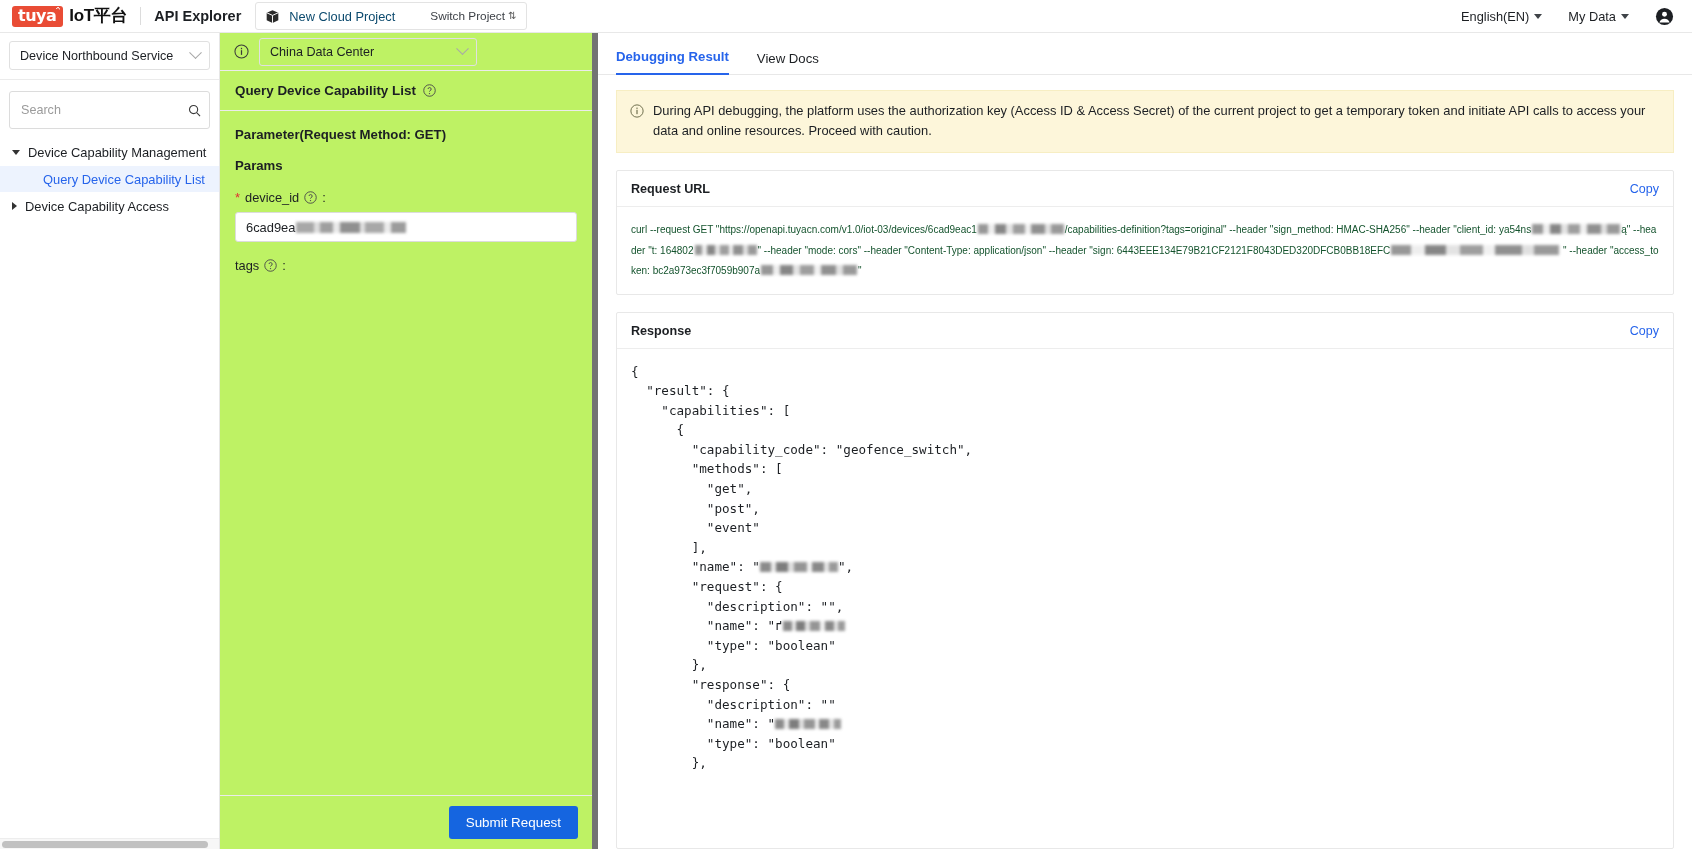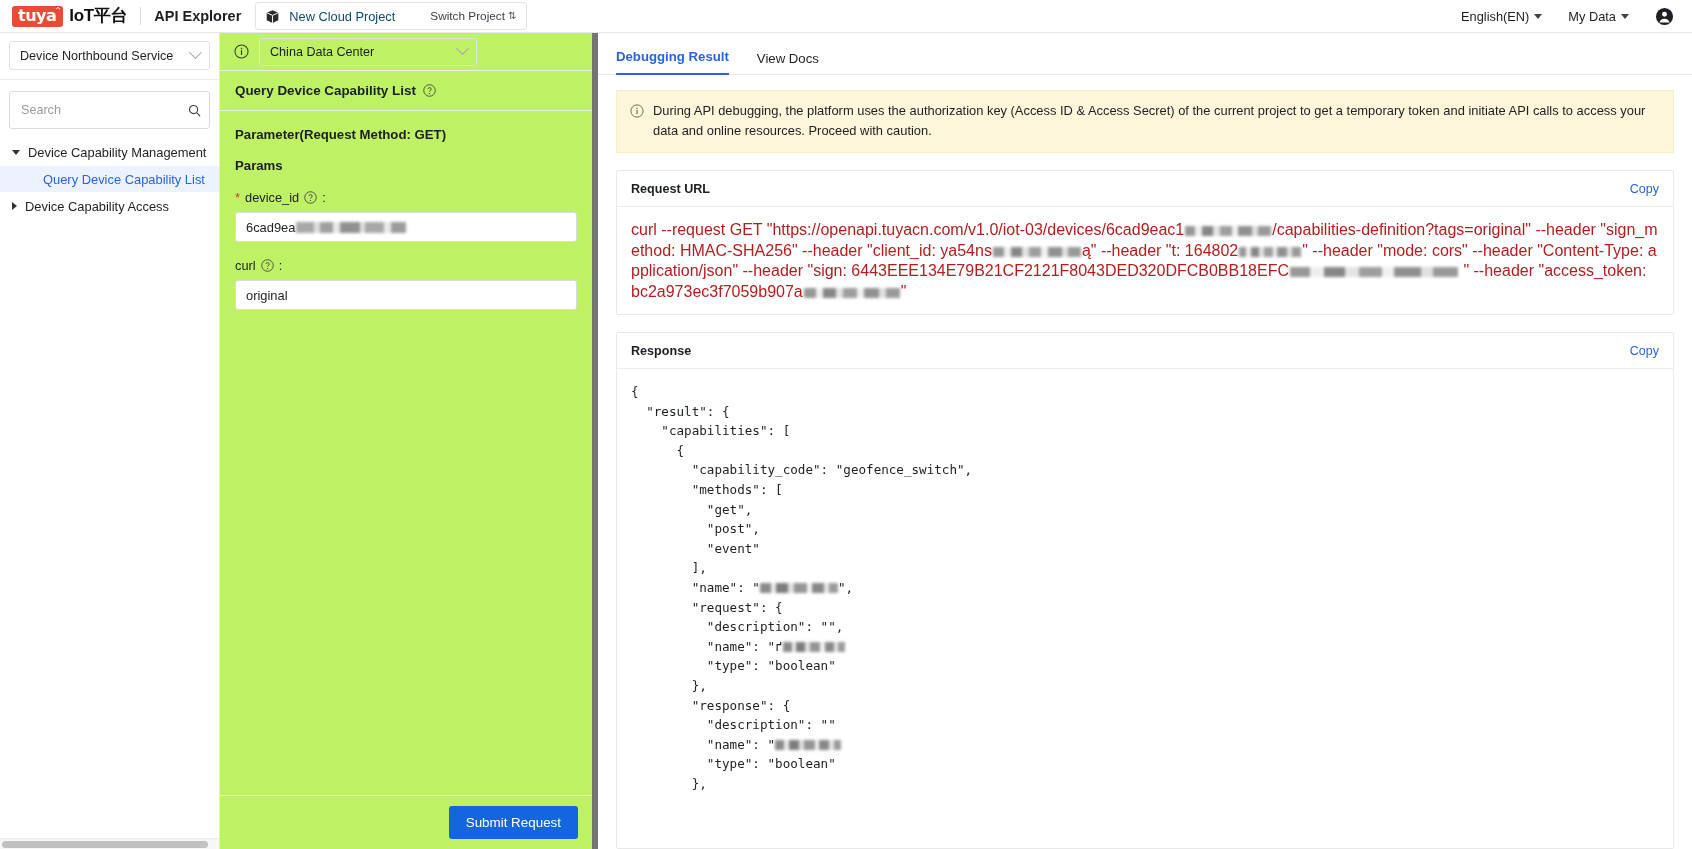--- a/index.html
+++ b/index.html
@@ -214,21 +214,21 @@
     background: #fff;
   }
   .card-head {
     display: flex; align-items: center; justify-content: space-between;
     padding: 11px 14px 10px 14px; border-bottom: 1px solid #ededed;
   }
   .card-title { font-size: 12.6px; font-weight: 700; }
   .copy-link { font-size: 12.5px; color: #2664eb; cursor: pointer; }
   .card-body { padding: 13px 14px 12px 14px; }
   .curl {
-    font-size: 16px; line-height: 20.5px; color: #b91c1c;
+    font-size: 10px; line-height: 20.5px; color: #14532d;
     word-break: break-all; white-space: pre-wrap;
   }
   .mask-i {
     display: inline-block; height: 10px; vertical-align: -1px; margin: 0 1px;
     background:
       linear-gradient(90deg,#8c8c8c 0 12%, #ededed 12% 20%, #7a7a7a 20% 33%, #e0e0e0 33% 41%,
       #949494 41% 55%, #f0f0f0 55% 62%, #858585 62% 78%, #dddddd 78% 85%, #8f8f8f 85% 100%);
     filter: blur(1.7px); opacity: .9;
   }
   .json {
@@ -362,30 +362,27 @@
           <circle cx="7" cy="10.3" r=".72" fill="#4a4a4a"></circle>
         </svg>
         <span>:</span>
       </div>
       <div class="field-input">
         <span>6cad9ea</span>
           <span class="masked" style="width:110px"></span>
       </div>
 
       <div class="field-label">
-        <span>curl</span>
+        <span>tags</span>
         <svg class="q-ic" viewBox="0 0 14 14">
           <circle cx="7" cy="7" r="6.2" fill="none" stroke="#4a4a4a" stroke-width="1"></circle>
           <path d="M5.4 5.4a1.7 1.7 0 1 1 2.1 1.8c-.4.2-.5.5-.5.9" fill="none" stroke="#4a4a4a" stroke-width="1"></path>
           <circle cx="7" cy="10.3" r=".72" fill="#4a4a4a"></circle>
         </svg>
         <span>:</span>
-      </div>
-      <div class="field-input">
-        <span>original</span>
       </div>
     </div>
 
     <div class="submit-bar">
       <button class="submit-btn">Submit Request</button>
     </div>
   </div>
 
   <div class="right">
     <div class="tabs">

